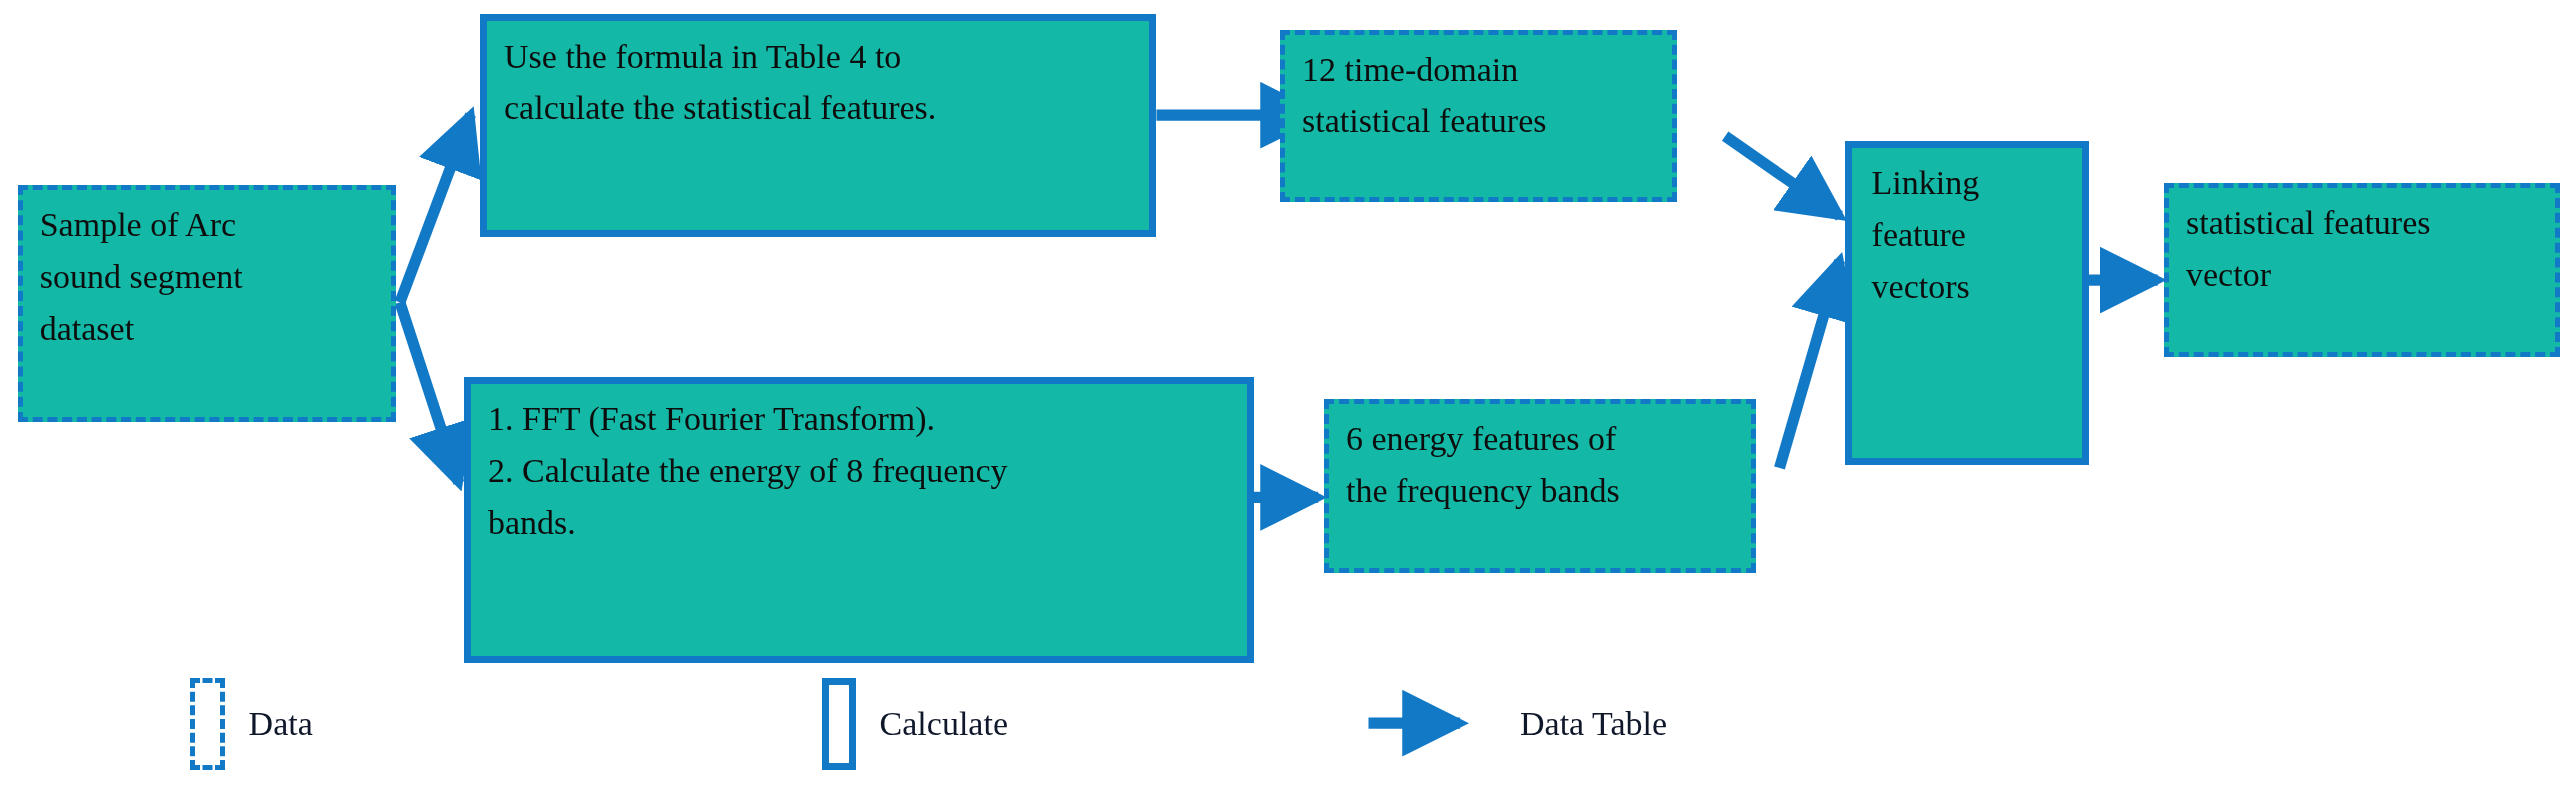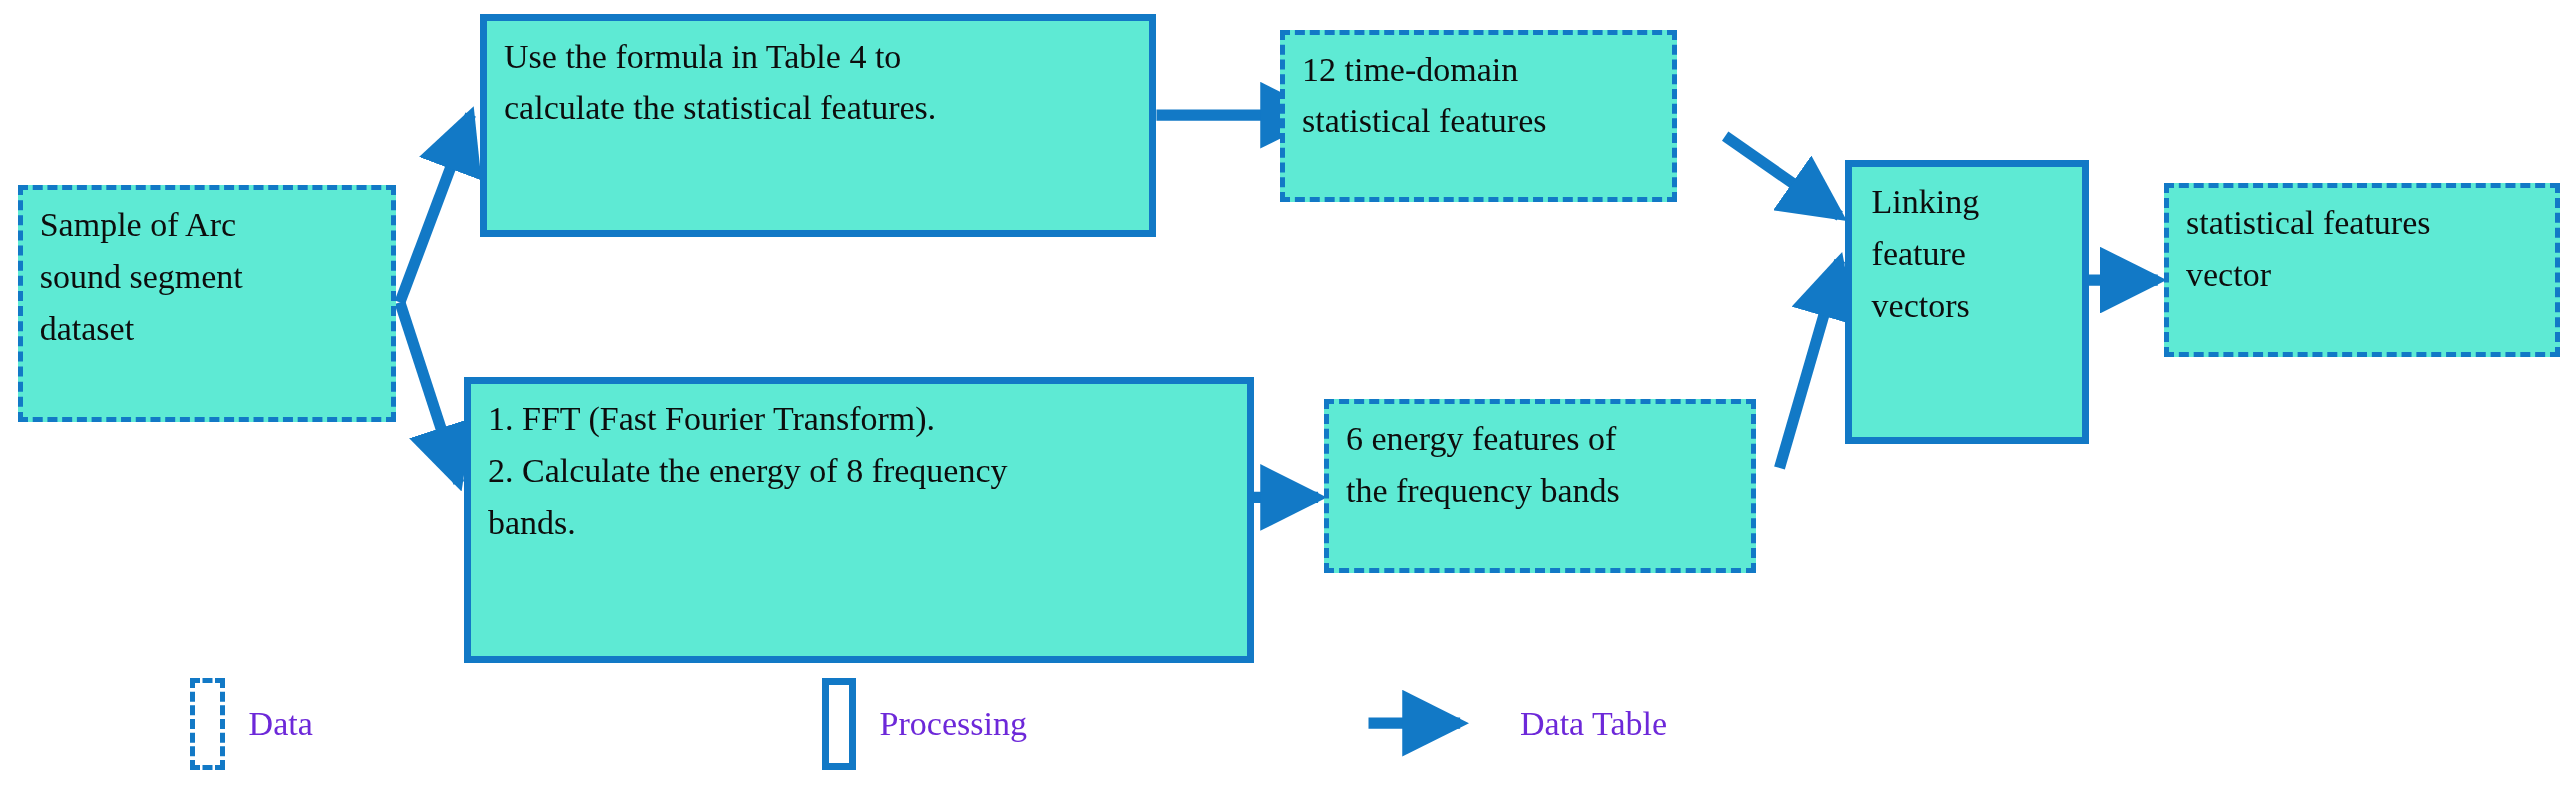--- a/index.html
+++ b/index.html
@@ -11,21 +11,21 @@
     position: relative;
     width: 2576px;
     height: 786px;
     background: #ffffff;
     font-family: "Liberation Serif", "DejaVu Serif", serif;
     overflow: hidden;
   }
   .node {
     position: absolute;
     box-sizing: border-box;
-    background: #5eead4;
+    background: #14b8a6;
     color: #0d0d0d;
     font-size: 34px;
     line-height: 1.52;
     padding: 9.2px 17px;
   }
   .node.data-node {
     border: 5.9px dashed #1279c6;
   }
   .node.proc-node {
     border: 7.2px solid #1279c6;
@@ -57,21 +57,21 @@
   .legend-swatch-proc {
     width: 34px;
     height: 92px;
     border: 7.2px solid #1279c6;
     box-sizing: border-box;
     background: #ffffff;
   }
   .legend-label {
     font-family: "Liberation Serif", "DejaVu Serif", serif;
     font-size: 34px;
-    color: #6d28d9;
+    color: #0f172a;
     margin-left: 23.6px;
     white-space: nowrap;
   }
   .legend-arrow-wrap {
     width: 151px;
     height: 39px;
     position: relative;
   }
 </style>
 </head>
@@ -122,39 +122,39 @@
     <span class="txt">1. FFT (Fast Fourier Transform).
 2. Calculate the energy of 8 frequency
 bands.</span>
   </div>
 
   <div class="node data-node" style="left:1324px; top:399px; width:432px; height:174px;">
     <span class="txt">6 energy features of
 the frequency bands</span>
   </div>
 
-  <div class="node proc-node" style="left:1845px; top:160px; width:244px; height:284px; padding-left:19.6px;">
+  <div class="node proc-node" style="left:1845px; top:141px; width:244px; height:324px; padding-left:19.6px;">
     <span class="txt">Linking
 feature
 vectors</span>
   </div>
 
   <div class="node data-node" style="left:2164px; top:183px; width:396px; height:174px;">
     <span class="txt">statistical features
 vector</span>
   </div>
 
   <div class="legend-item" style="left:190px; top:678px;">
     <span class="legend-swatch-data"></span>
     <span class="legend-label">Data</span>
   </div>
 
   <div class="legend-item" style="left:822px; top:678px;">
     <span class="legend-swatch-proc"></span>
-    <span class="legend-label">Processing</span>
+    <span class="legend-label">Calculate</span>
   </div>
 
   <div class="legend-item" style="left:1369px; top:704px;">
     <span class="legend-arrow-wrap"></span>
     <span class="legend-label" style="margin-left:0;">Data Table</span>
   </div>
 
 </div>
 
 

